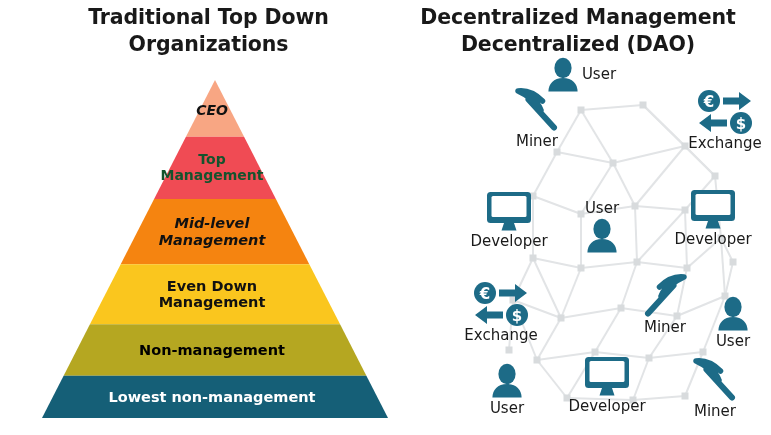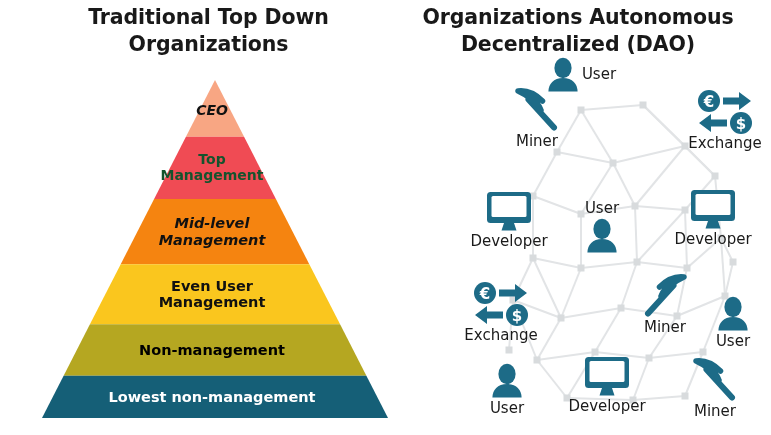--- a/index.html
+++ b/index.html
@@ -102,30 +102,30 @@
         <polygon points="199,80 199,80 228.064,136.784 169.936,136.784" fill="#f8a683"></polygon>
         <polygon points="169.936,136.784 228.064,136.784 259.896,198.976 138.104,198.976" fill="#f04b54"></polygon>
         <polygon points="138.104,198.976 259.896,198.976 293.285,264.21000000000004 104.71499999999999,264.21000000000004" fill="#f58410"></polygon>
         <polygon points="104.71499999999999,264.21000000000004 293.285,264.21000000000004 324.079,324.374 73.921,324.374" fill="#fac61e"></polygon>
         <polygon points="73.921,324.374 324.079,324.374 350.375,375.75 47.625,375.75" fill="#b5a721"></polygon>
         <polygon points="47.625,375.75 350.375,375.75 372,418 26,418" fill="#155f77"></polygon>
       </svg>
   <div class="tier-label" style="font-size: 14px; color: rgb(17, 17, 17); left: 0px; width: 385px; top: 103.412px;"><div style="margin-left: 7px; font-style: italic;">CEO</div></div>
       <div class="tier-label" style="font-size: 14px; color: #14532d; left: 0px; width: 385px; top: 151.92px;"><div style="margin-left: 7px;">Top</div><div style="margin-left: 7px;">Management</div></div>
       <div class="tier-label" style="font-size: 14.5px; color: rgb(17, 17, 17); left: 0px; width: 385px; top: 215.063px; font-style: italic;"><div style="margin-left: 7px;">Mid-level</div><div style="margin-left: 7px;">Management</div></div>
-      <div class="tier-label" style="font-size: 14.5px; color: rgb(17, 17, 17); left: 0px; width: 385px; top: 277.762px;"><div style="margin-left: 7px;">Even User</div><div style="margin-left: 7px;">Management</div></div>
+      <div class="tier-label" style="font-size: 14.5px; color: rgb(17, 17, 17); left: 0px; width: 385px; top: 277.762px;"><div style="margin-left: 7px;">Even Down</div><div style="margin-left: 7px;">Management</div></div>
       <div class="tier-label" style="font-size: 14.5px; color: #000000; left: 0px; width: 385px; top: 341.797px;"><div style="margin-left: 7px;">Non-management</div></div>
       <div class="tier-label" style="font-size: 14.5px; color: rgb(255, 255, 255); left: 0px; width: 385px; top: 388.61px;"><div style="margin-left: 7px;">Lowest non-management</div></div>
     </div>
 </div>
 
 <div class="panel" id="panel-right">
 
   <div class="panel-title">
-    <div>Organizations Autonomous</div>
+    <div>Decentralized Management</div>
     <div>Decentralized (DAO)</div>
   </div>
 
   <div id="dao-wrap">
     <svg id="mesh-svg" width="386" height="435" viewBox="0 0 386 435">
         <line x1="196" y1="110" x2="258" y2="105" stroke="#e2e4e6" stroke-width="2"></line>
         <line x1="258" y1="105" x2="300" y2="146" stroke="#e2e4e6" stroke-width="2"></line>
         <line x1="300" y1="146" x2="228" y2="163" stroke="#e2e4e6" stroke-width="2"></line>
         <line x1="228" y1="163" x2="196" y2="110" stroke="#e2e4e6" stroke-width="2"></line>
         <line x1="196" y1="110" x2="172" y2="152" stroke="#e2e4e6" stroke-width="2"></line>

